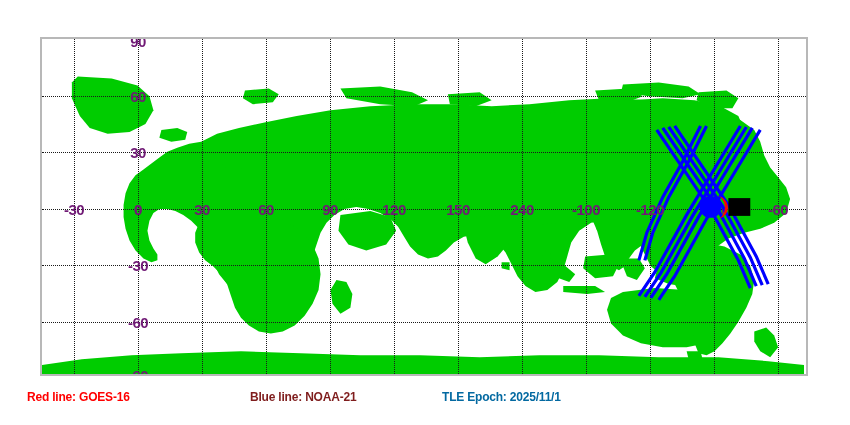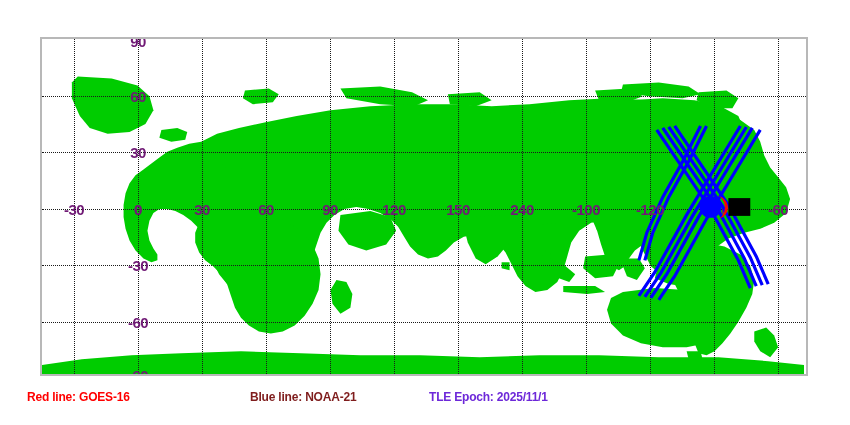--- a/index.html
+++ b/index.html
@@ -93,21 +93,21 @@
   .legend-item {
     position: absolute;
     font-family: "Liberation Sans", sans-serif;
     font-size: 12px;
     font-weight: bold;
     white-space: nowrap;
     letter-spacing: -0.2px;
   }
   #legend-red  { left: 27px;  color: #ff0000; }
   #legend-blue { left: 250px; color: #7f1d1d; }
-  #legend-tle  { left: 429px; color: #6d28d9; text-align: center; }
+  #legend-tle  { left: 442px; color: #0369a1; text-align: center; }
 </style>
 </head>
 <body>
 
 <div id="map-frame">
 
   <svg id="map-svg" viewBox="0 0 768 339" preserveAspectRatio="none">
     <g fill="#00cc00" stroke="none">
 
       <path d="M36,38 L70,40 L96,47 L108,58 L112,72 L104,86 L88,94 L66,96 L48,90 L38,78 L30,60 L30,44 Z"></path>

